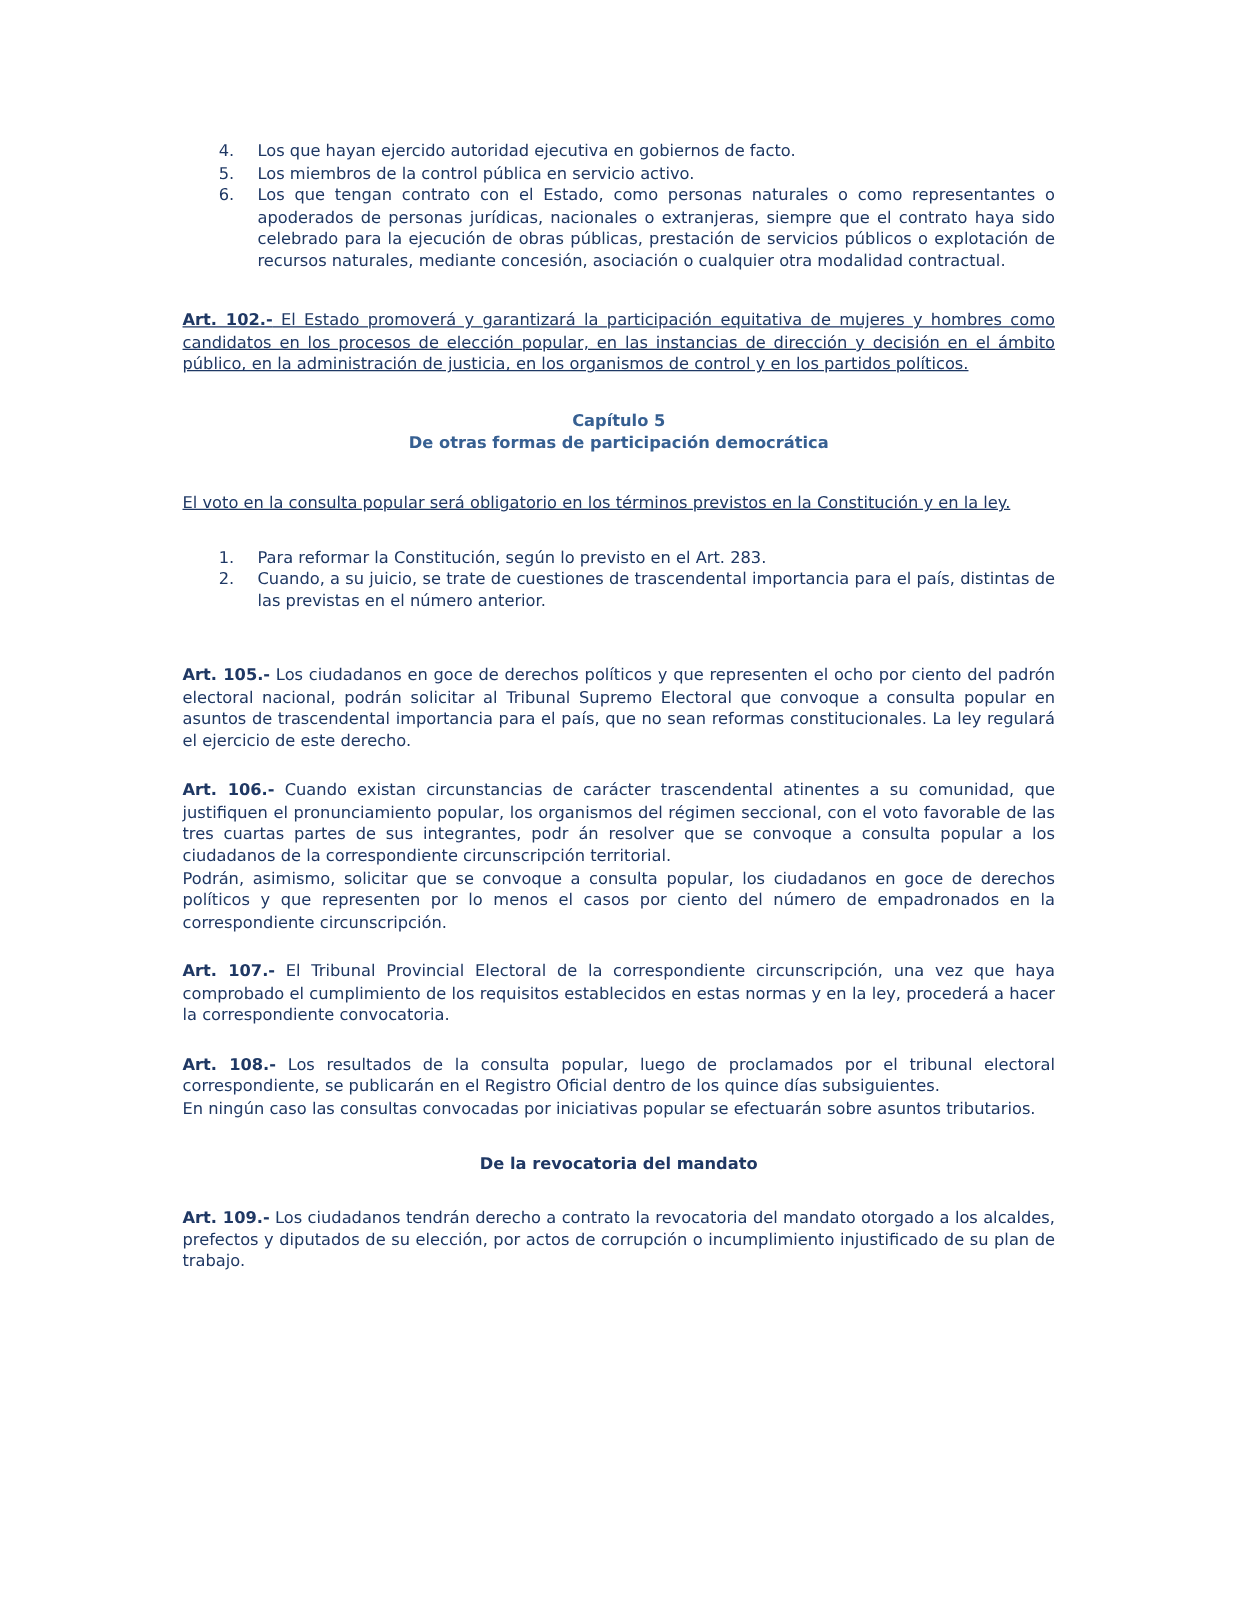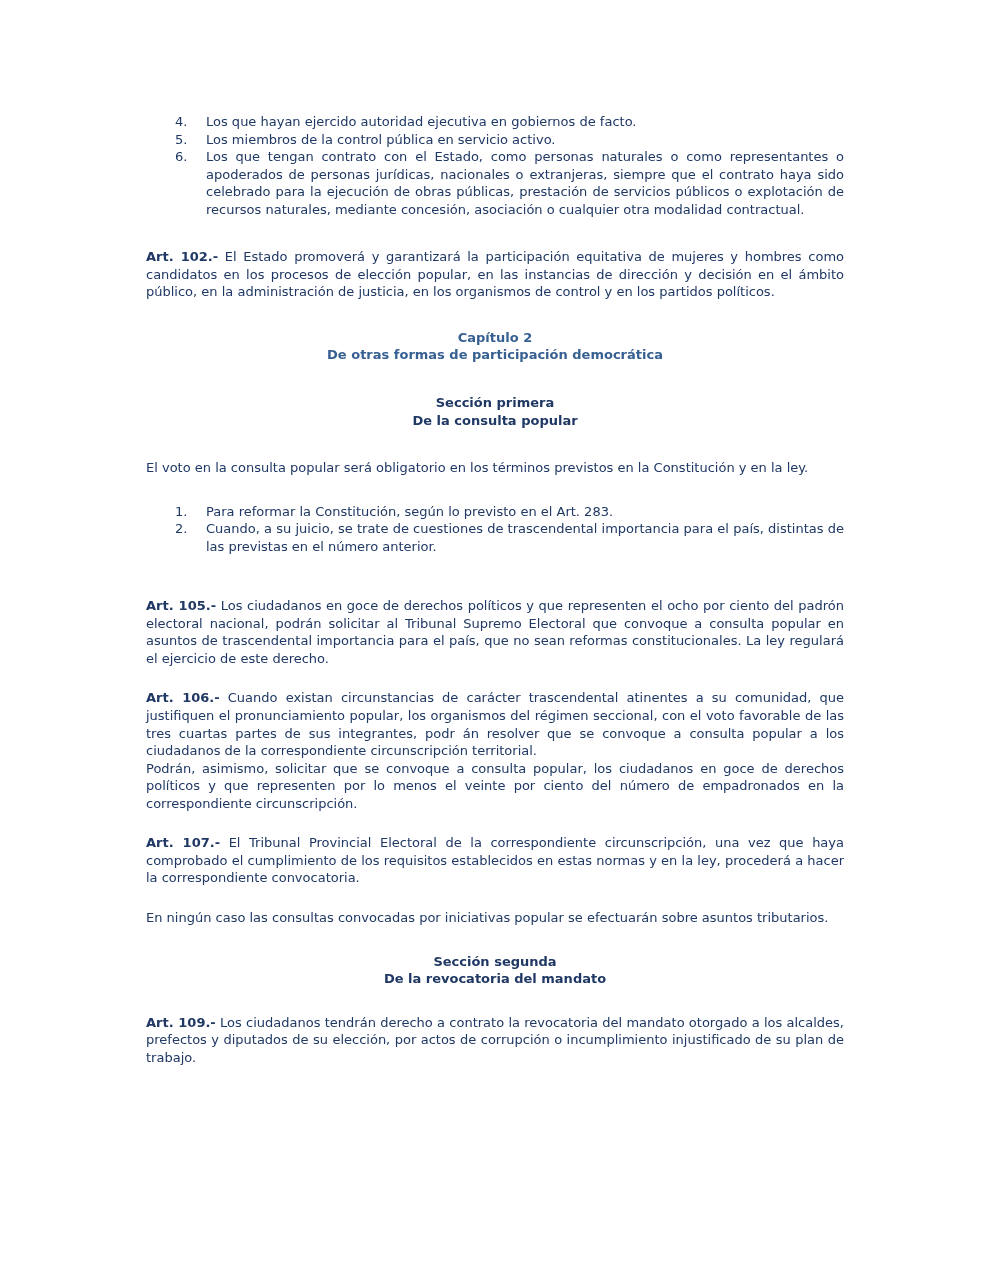--- a/index.html
+++ b/index.html
@@ -23,21 +23,21 @@
   .block p { margin: 0; text-align: justify; }
   .lead { font-weight: bold; }
 
   
   .olist { }
   .olist-item { display: flex; padding-left: 29px; }
   .olist-item .num { flex: none; width: 31px; }
   .olist-item .txt { flex: 1; text-align: justify; }
 
   .mb-lg { margin-bottom: 30px; }
-  .mb-md { margin-bottom: 26px; }
+  .mb-md { margin-bottom: 26px; text-decoration: underline; }
 
   .art104-list { margin: 26px 0 42px 0; }
 
   .chapter-heading {
     text-align: center;
     font-weight: bold;
     color: #376092;
     margin: 28px 0 30px 0;
   }
   .section-heading {
@@ -70,28 +70,24 @@
     </div>
 
     <div class="block mb-md">
       <p>
         <strong class="lead">Art. 102.-</strong>
         <span>El Estado promoverá y garantizará la participación equitativa de mujeres y hombres como candidatos en los procesos de elección popular, en las instancias de dirección y decisión en el ámbito público, en la administración de justicia, en los organismos de control y en los partidos políticos.</span>
       </p>
     </div>
 
     <div class="chapter-heading">
-      <div>Capítulo 2</div>
+      <div>Capítulo 5</div>
       <div>De otras formas de participación democrática</div>
     </div>
 
-    <div class="section-heading">
-      <div>Sección primera</div>
-      <div>De la consulta popular</div>
-    </div>
 
     <div class="block mb-md">
       <p>El voto en la consulta popular será obligatorio en los términos previstos en la Constitución y en la ley.</p>
     </div>
 
 
     <div class="art104-list olist">
       <div class="olist-item">
         <span class="num">1.</span>
         <span class="txt">Para reformar la Constitución, según lo previsto en el Art. 283.</span>
@@ -107,36 +103,39 @@
         <strong class="lead">Art. 105.-</strong>
         <span>Los ciudadanos en goce de derechos políticos y que representen el ocho por ciento del padrón electoral nacional, podrán solicitar al Tribunal Supremo Electoral que convoque a consulta popular en asuntos de trascendental importancia para el país, que no sean reformas constitucionales. La ley regulará el ejercicio de este derecho.</span>
       </p>
     </div>
 
     <div class="block">
       <p>
         <strong class="lead">Art. 106.-</strong>
         <span>Cuando existan circunstancias de carácter trascendental atinentes a su comunidad, que justifiquen el pronunciamiento popular, los organismos del régimen seccional, con el voto favorable de las tres cuartas partes de sus integrantes, podr án resolver que se convoque a consulta popular a los ciudadanos de la correspondiente circunscripción territorial.</span>
       </p>
-      <p>Podrán, asimismo, solicitar que se convoque a consulta popular, los ciudadanos en goce de derechos políticos y que representen por lo menos el veinte por ciento del número de empadronados en la correspondiente circunscripción.</p>
+      <p>Podrán, asimismo, solicitar que se convoque a consulta popular, los ciudadanos en goce de derechos políticos y que representen por lo menos el casos por ciento del número de empadronados en la correspondiente circunscripción.</p>
     </div>
 
     <div class="block">
       <p>
         <strong class="lead">Art. 107.-</strong>
         <span>El Tribunal Provincial Electoral de la correspondiente circunscripción, una vez que haya comprobado el cumplimiento de los requisitos establecidos en estas normas y en la ley, procederá a hacer la correspondiente convocatoria.</span>
       </p>
     </div>
 
     <div class="block">
+      <p>
+        <strong class="lead">Art. 108.-</strong>
+        <span>Los resultados de la consulta popular, luego de proclamados por el tribunal electoral correspondiente, se publicarán en el Registro Oficial dentro de los quince días subsiguientes.</span>
+      </p>
       <p>En ningún caso las consultas convocadas por iniciativas popular se efectuarán sobre asuntos tributarios.</p>
     </div>
 
     <div class="section-heading second">
-      <div>Sección segunda</div>
       <div>De la revocatoria del mandato</div>
     </div>
 
     <div class="block">
       <p>
         <strong class="lead">Art. 109.-</strong>
         <span>Los ciudadanos tendrán derecho a contrato la revocatoria del mandato otorgado a los alcaldes, prefectos y diputados de su elección, por actos de corrupción o incumplimiento injustificado de su plan de trabajo.</span>
       </p>
     </div>
 

